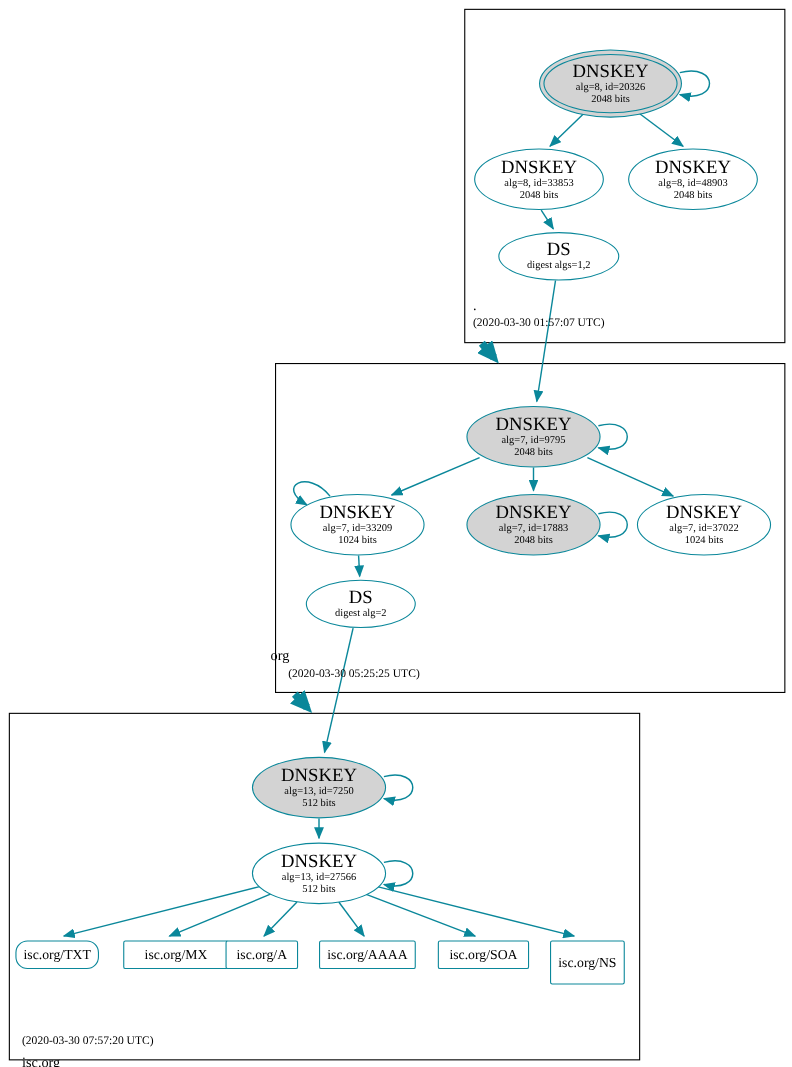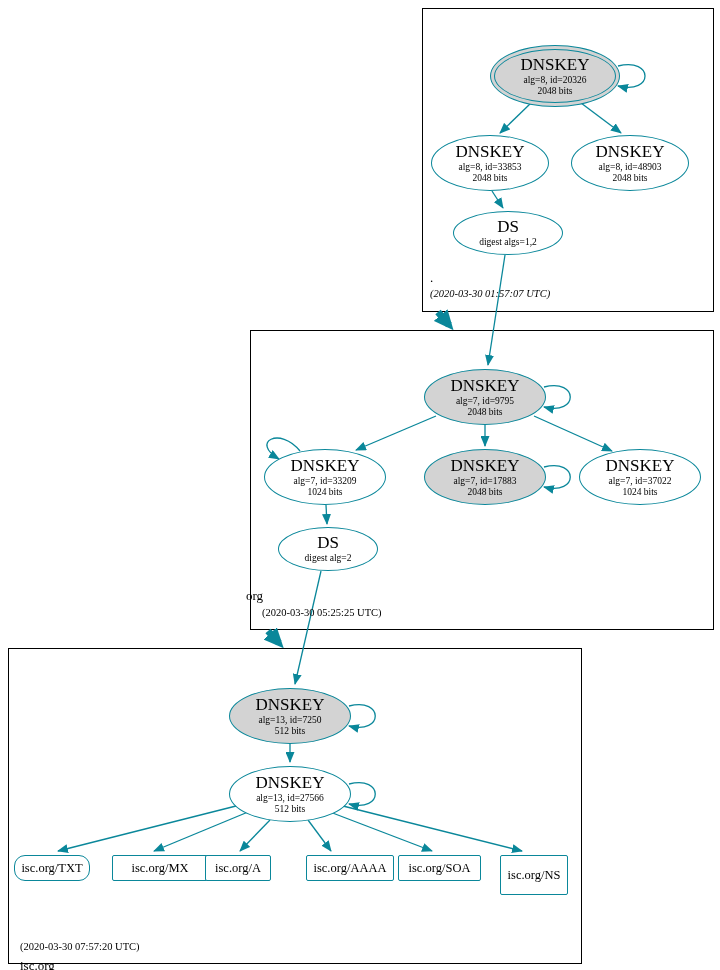--- a/index.html
+++ b/index.html
@@ -93,21 +93,21 @@
   <div class="node" style="left:571px;top:135px;width:118px;height:56px;">
     <div class="t">DNSKEY</div>
     <div class="s">alg=8, id=48903</div>
     <div class="s">2048 bits</div>
   </div>
   <div class="node" style="left:453px;top:211px;width:110px;height:44px;">
     <div class="t">DS</div>
     <div class="s">digest algs=1,2</div>
   </div>
   <div class="zone-label" style="left:430px;top:270px;">.</div>
-  <div class="zone-ts" style="left:430px;top:288px;font-style:italic;">(2020-03-30 01:57:07 UTC)</div>
+  <div class="zone-ts" style="left:430px;top:288px;">(2020-03-30 01:57:07 UTC)</div>
 
   <div class="node gray" style="left:424px;top:369px;width:122px;height:56px;">
     <div class="t">DNSKEY</div>
     <div class="s">alg=7, id=9795</div>
     <div class="s">2048 bits</div>
   </div>
   <div class="node" style="left:264px;top:449px;width:122px;height:56px;">
     <div class="t">DNSKEY</div>
     <div class="s">alg=7, id=33209</div>
     <div class="s">1024 bits</div>
@@ -142,21 +142,21 @@
 
   <div class="rrset" style="left:14px;top:855px;width:76px;height:26px;border-radius:11px;">
       <span>isc.org/TXT</span>
     </div>
   <div class="rrset" style="left:112px;top:855px;width:96px;height:26px;">
       <span>isc.org/MX</span>
     </div>
   <div class="rrset" style="left:205px;top:855px;width:66px;height:26px;">
       <span>isc.org/A</span>
     </div>
-  <div class="rrset" style="left:290px;top:855px;width:88px;height:26px;margin-left:16px;">
+  <div class="rrset" style="left:290px;top:855px;width:88px;height:26px;">
       <span>isc.org/AAAA</span>
     </div>
   <div class="rrset" style="left:398px;top:855px;width:83px;height:26px;">
       <span>isc.org/SOA</span>
     </div>
   <div class="rrset" style="left:500px;top:855px;width:68px;height:40px;">
       <span>isc.org/NS</span>
     </div>
 
   <div class="zone-label" style="left:20px;top:922px;margin-top:36px;">isc.org</div>

